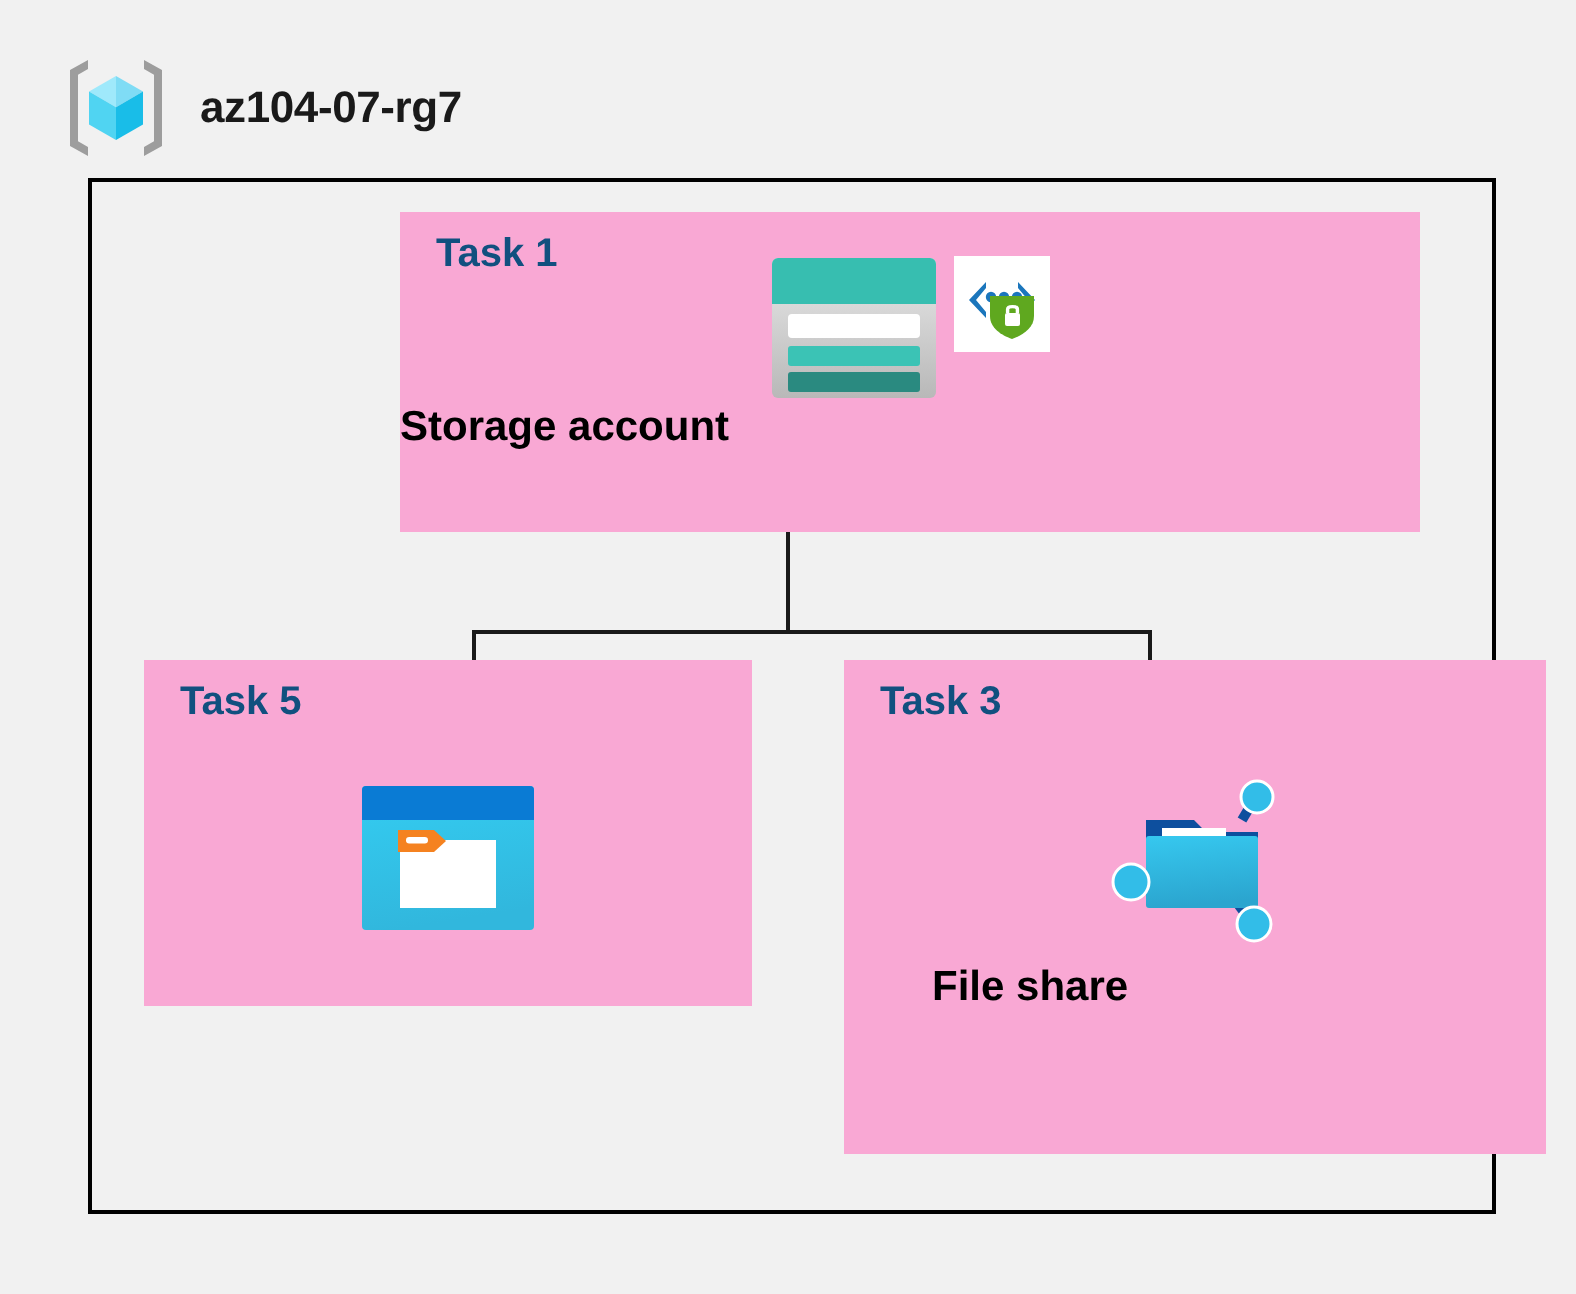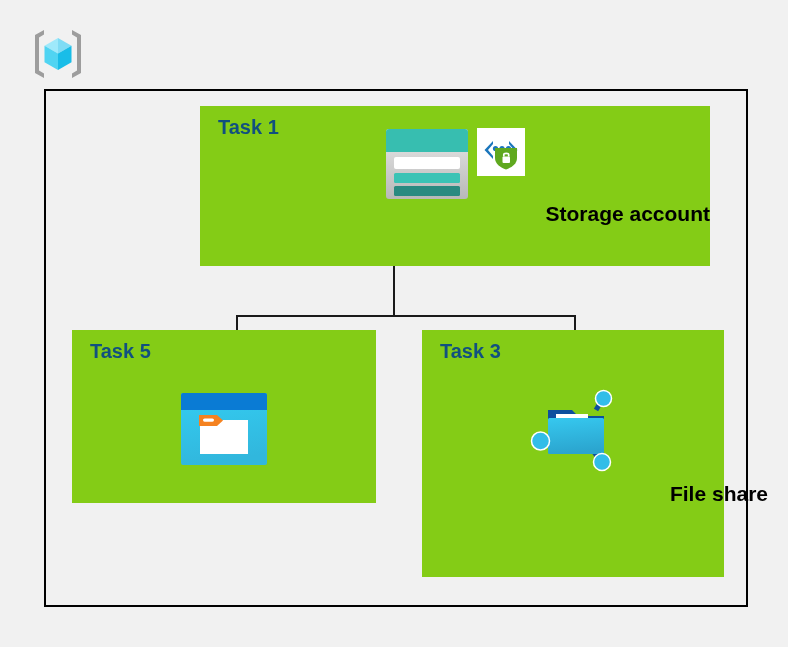--- a/index.html
+++ b/index.html
@@ -45,57 +45,57 @@
     width: 704px;
     height: 518px;
     border: 2px solid #000000;
     box-sizing: border-box;
     background: transparent;
   }
 
   
   .task-panel {
     position: absolute;
-    background: #84cc16;
+    background: #f9a8d4;
     box-sizing: border-box;
   }
   #panel-task1 {
     left: 154px;
     top: 15px;
     width: 510px;
     height: 160px;
   }
   #panel-task5 {
     left: 26px;
     top: 239px;
     width: 304px;
     height: 173px;
   }
   #panel-task3 {
     left: 376px;
     top: 239px;
-    width: 302px;
+    width: 351px;
     height: 247px;
   }
 
   .task-label {
     position: absolute;
     left: 18px;
     top: 10px;
     font-size: 20px;
     font-weight: bold;
     color: #11507f;
     white-space: nowrap;
   }
 
   .node-label {
     position: absolute;
     left: 0;
     width: 100%;
-    text-align: right;
+    text-align: left;
     font-size: 21px;
     font-weight: bold;
     color: #000000;
     white-space: nowrap;
   }
   #label-storage { top: 96px; }
   #label-blob    { top: 152px; }
   #label-file    { top: 152px; padding-left: 44px; }
 
   
@@ -168,20 +168,21 @@
 
       <path d="M28 12 L14.5 19.8 L28 27.6 L28 12 Z" fill="#9fe9fb"></path>
 
       <path d="M28 12 L41.5 19.8 L28 27.6 L28 12 Z" fill="#7fdcf5"></path>
 
       <path d="M14.5 19.8 L14.5 36.2 L28 44 L28 27.6 Z" fill="#50d4f2"></path>
 
       <path d="M41.5 19.8 L41.5 36.2 L28 44 L28 27.6 Z" fill="#19bde8"></path>
     </svg>
   </span>
+  <span id="rg-title">az104-07-rg7</span>
 </div>
 
 <div id="rg-container">
 
   <div id="conn-stem" class="connector"></div>
   <div id="conn-bar" class="connector"></div>
   <div id="conn-left" class="connector"></div>
   <div id="conn-right" class="connector"></div>
 
   <div id="panel-task1" class="task-panel">

